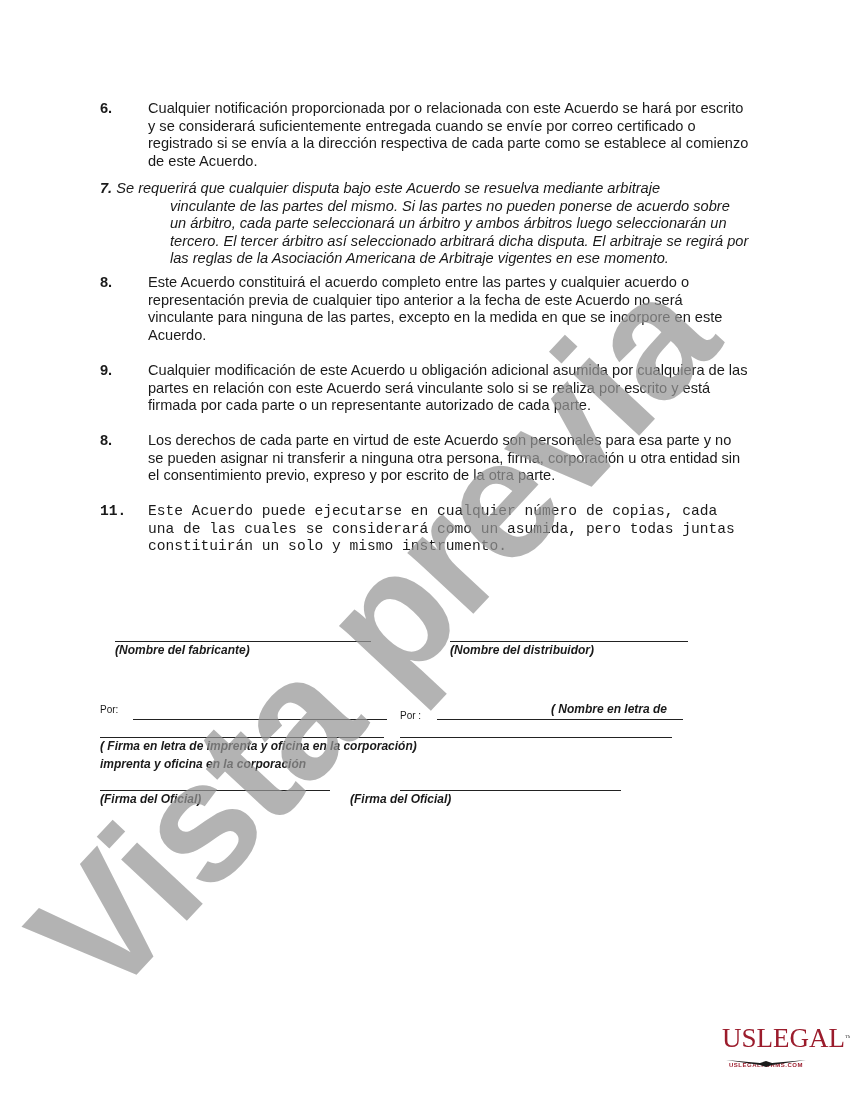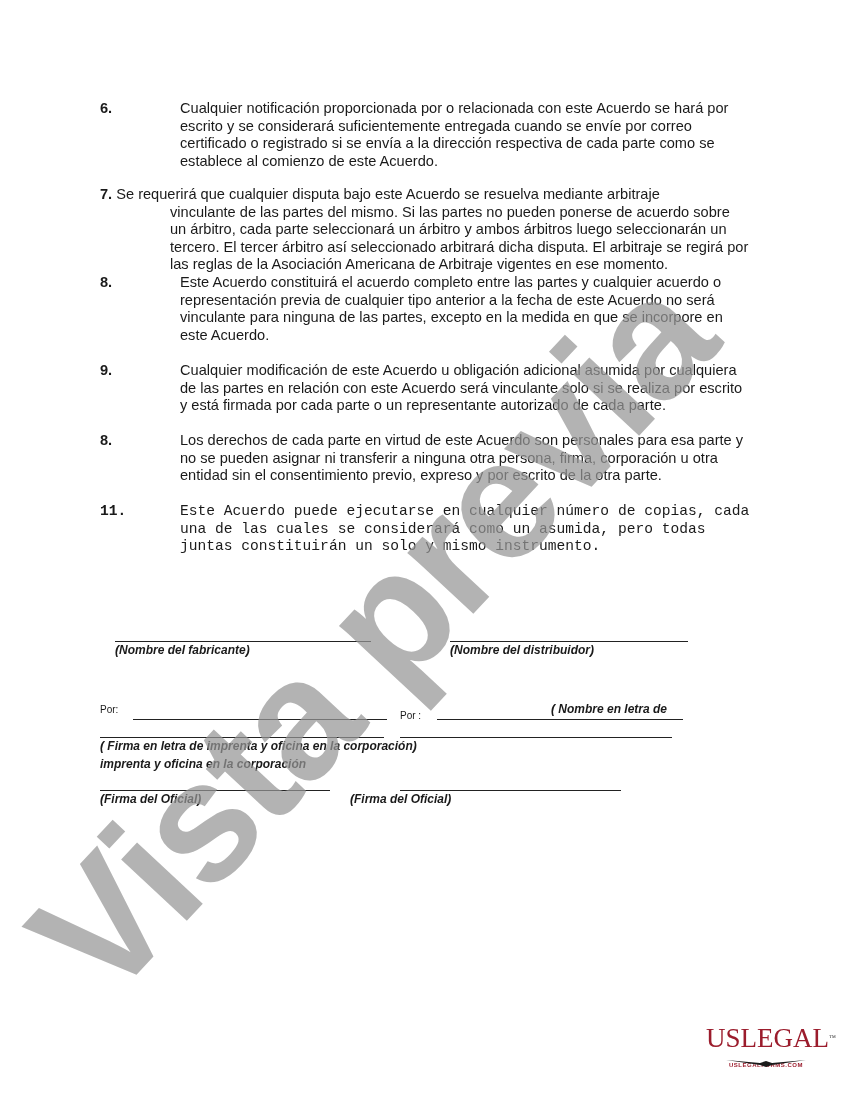--- a/index.html
+++ b/index.html
@@ -1,47 +1,47 @@
 <!DOCTYPE html>
 <html><head>
 <meta charset="utf-8">
 <style>
   html, body { margin: 0; padding: 0; background: #ffffff; }
   body { width: 850px; height: 1100px; position: relative; overflow: hidden;
          font-family: "Liberation Sans", sans-serif; color: #1a1a1a; }
   .page { position: absolute; left: 0; top: 0; width: 850px; height: 1100px; }
   .clause { position: absolute; left: 100px; width: 650px; font-size: 14.6px; line-height: 17.6px; }
   .clause .num { position: absolute; left: 0; top: 0; font-weight: bold; }
-  .clause .body { margin-left: 80px; }
+  .clause .body { margin-left: 48px; }
   .clause.inline .first { display: block; }
   .clause.inline .rest { display: block; margin-left: 70px; }
   .sig-line { position: absolute; height: 0; border-top: 1px solid #222; }
   .sig-label { position: absolute; font-size: 12px; font-weight: bold; font-style: italic; white-space: nowrap; }
   .por { position: absolute; font-size: 10px; white-space: nowrap; }
   .watermark { position: absolute; left: 40px; top: 540px; font-family: "Liberation Sans", sans-serif;
                font-weight: bold; font-size: 170px; color: rgba(150,150,150,0.72); letter-spacing: -4px;
                transform: rotate(-47deg); transform-origin: center; white-space: nowrap; width: 900px;
                text-align: center; pointer-events: none; margin-left: -120px; }
   .logo { position: absolute; left: 706px; top: 1024px; width: 120px; text-align: center; }
-  .logo .brand { font-family: "Liberation Serif", serif; color: #9b1c2c; font-size: 27px; letter-spacing: 0px; line-height: 28px; }
+  .logo .brand { font-family: "Liberation Serif", serif; color: #9b1c2c; font-size: 27px; letter-spacing: 0px; line-height: 28px; margin-left: 16px; }
   .logo .brand sup { font-size: 7px; vertical-align: top; color: #333; }
   .logo .wing { width: 80px; height: 8px; margin: 1px auto 0; position: relative; }
   .logo .url { font-size: 6px; color: #9b1c2c; letter-spacing: 0.5px; margin-top: 1px; font-weight: bold; }
 </style>
 </head>
 <body>
 
 <div class="page">
 
   <div class="clause" style="top:100px;">
     <span class="num">6.</span>
     <div class="body">Cualquier notificación proporcionada por o relacionada con este Acuerdo se hará por escrito y se considerará suficientemente entregada cuando se envíe por correo certificado o registrado si se envía a la dirección respectiva de cada parte como se establece al comienzo de este Acuerdo.</div>
   </div>
 
-  <div class="clause inline" style="top:186px;">
+  <div class="clause inline" style="top:180px;font-style:italic;">
     <span class="first"><b>7.</b> <span>Se requerirá que cualquier disputa bajo este Acuerdo se resuelva mediante arbitraje</span></span>
     <span class="rest">vinculante de las partes del mismo. Si las partes no pueden ponerse de acuerdo sobre un árbitro, cada parte seleccionará un árbitro y ambos árbitros luego seleccionarán un tercero. El tercer árbitro así seleccionado arbitrará dicha disputa. El arbitraje se regirá por las reglas de la Asociación Americana de Arbitraje vigentes en ese momento.</span>
   </div>
 
   <div class="clause" style="top:274px;">
     <span class="num">8.</span>
     <div class="body">Este Acuerdo constituirá el acuerdo completo entre las partes y cualquier acuerdo o representación previa de cualquier tipo anterior a la fecha de este Acuerdo no será vinculante para ninguna de las partes, excepto en la medida en que se incorpore en este Acuerdo.</div>
   </div>
 
   <div class="clause" style="top:362px;">

